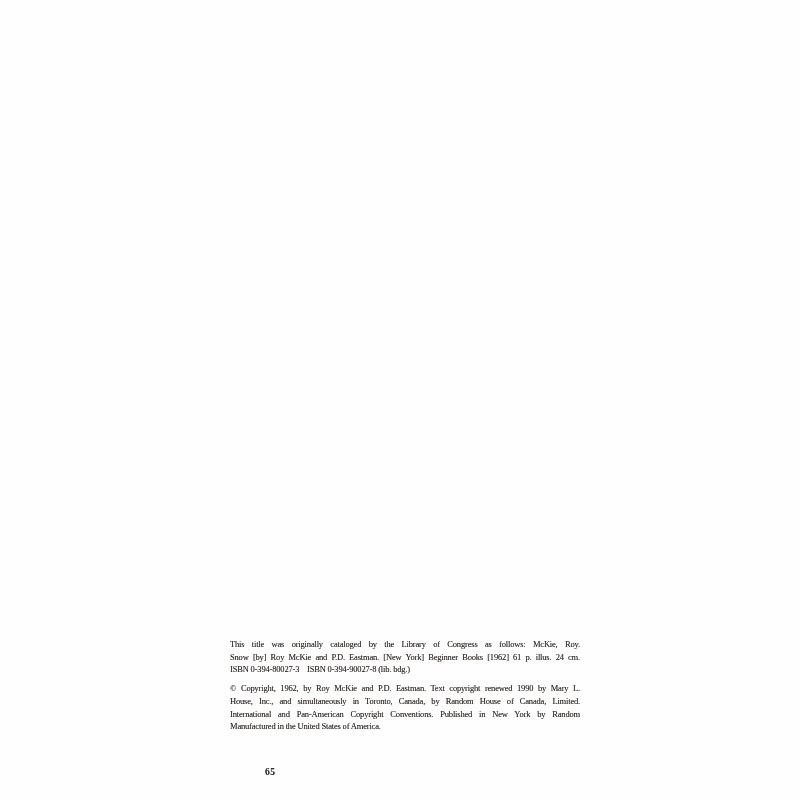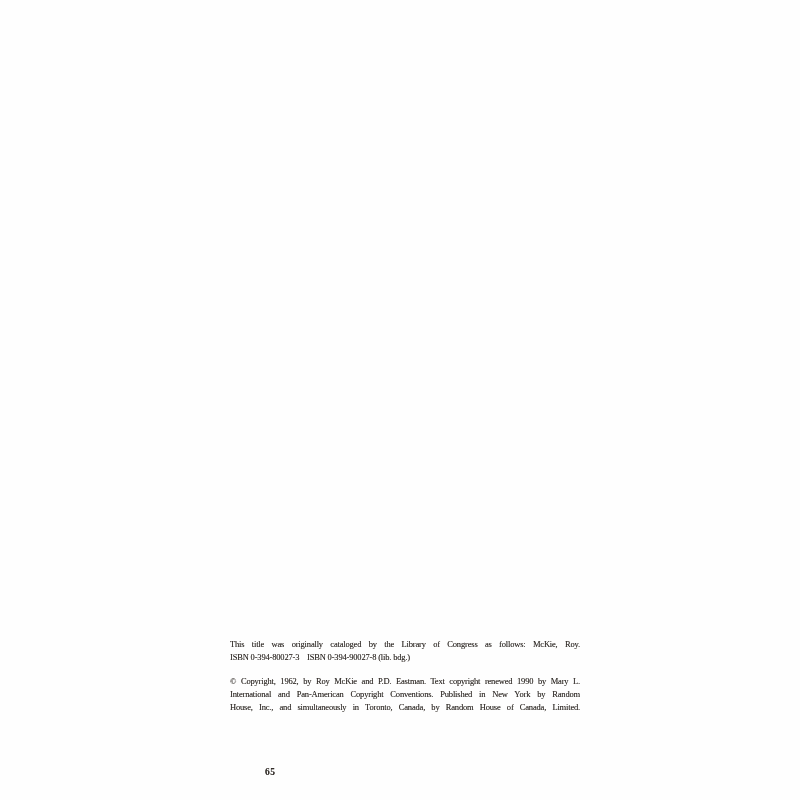--- a/index.html
+++ b/index.html
@@ -28,47 +28,49 @@
   .tline {
     white-space: pre-wrap;
     text-align: justify;
     text-align-last: justify;
   }
   .tline.last {
     text-align: right;
     text-align-last: left;
   }
   .para2 {
-    margin-top: 12px;
+    margin-top: 6px;
   }
   .page-number {
     position: absolute;
     left: 265px;
     top: 767px;
     font-size: 9.5px;
     letter-spacing: 0.4px;
     text-shadow: 0 0 0.4px rgba(51, 46, 42, 0.55);
     font-weight: bold;
   }
 </style>
 </head>
 <body>
 
 <div class="book-page" style="color: rgb(51, 46, 42); background: rgb(254, 254, 254);">
 
   <div class="colophon">
 
     <div class="para">
       <div class="tline">This title was originally cataloged by the Library of Congress as follows: McKie, Roy.</div>
+      <div class="tline">Snow [by] Roy McKie and P.D. Eastman. [New York] Beginner Books [1962] 61 p. illus. 24 cm.</div>
       <div class="tline last">ISBN 0-394-80027-3    ISBN 0-394-90027-8 (lib. bdg.)</div>
     </div>
 
     <div class="para para2">
       <div class="tline">© Copyright, 1962, by Roy McKie and P.D. Eastman. Text copyright renewed 1990 by Mary L.</div>
+      <div class="tline">House, Inc., and simultaneously in Toronto, Canada, by Random House of Canada, Limited.</div>
       <div class="tline">International and Pan-American Copyright Conventions. Published in New York by Random</div>
-      <div class="tline">House, Inc., and simultaneously in Toronto, Canada, by Random House of Canada, Limited.</div>
+      <div class="tline last">Manufactured in the United States of America.</div>
     </div>
 
   </div>
 
   <div class="page-number">65</div>
 
 </div>
 
 </body></html>

